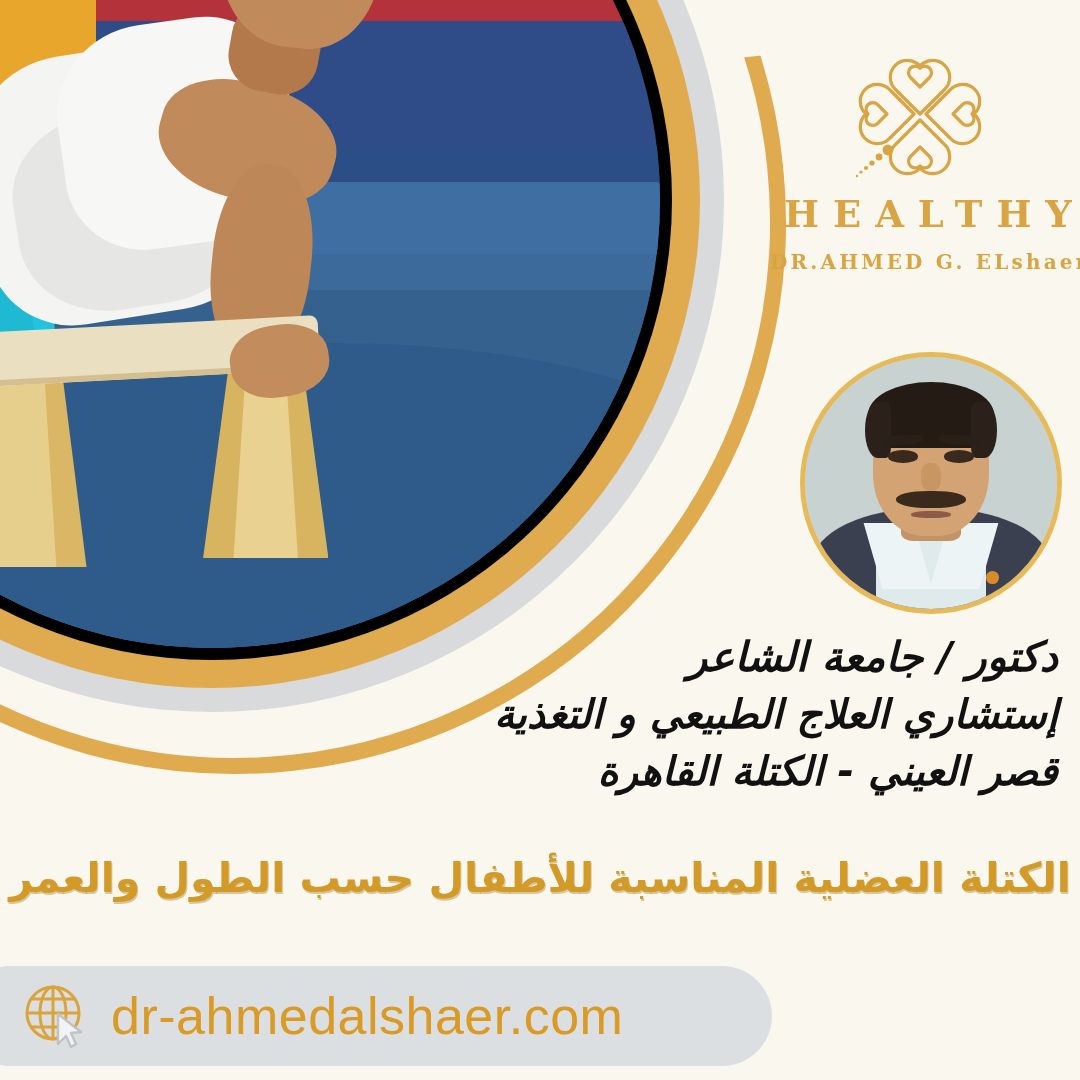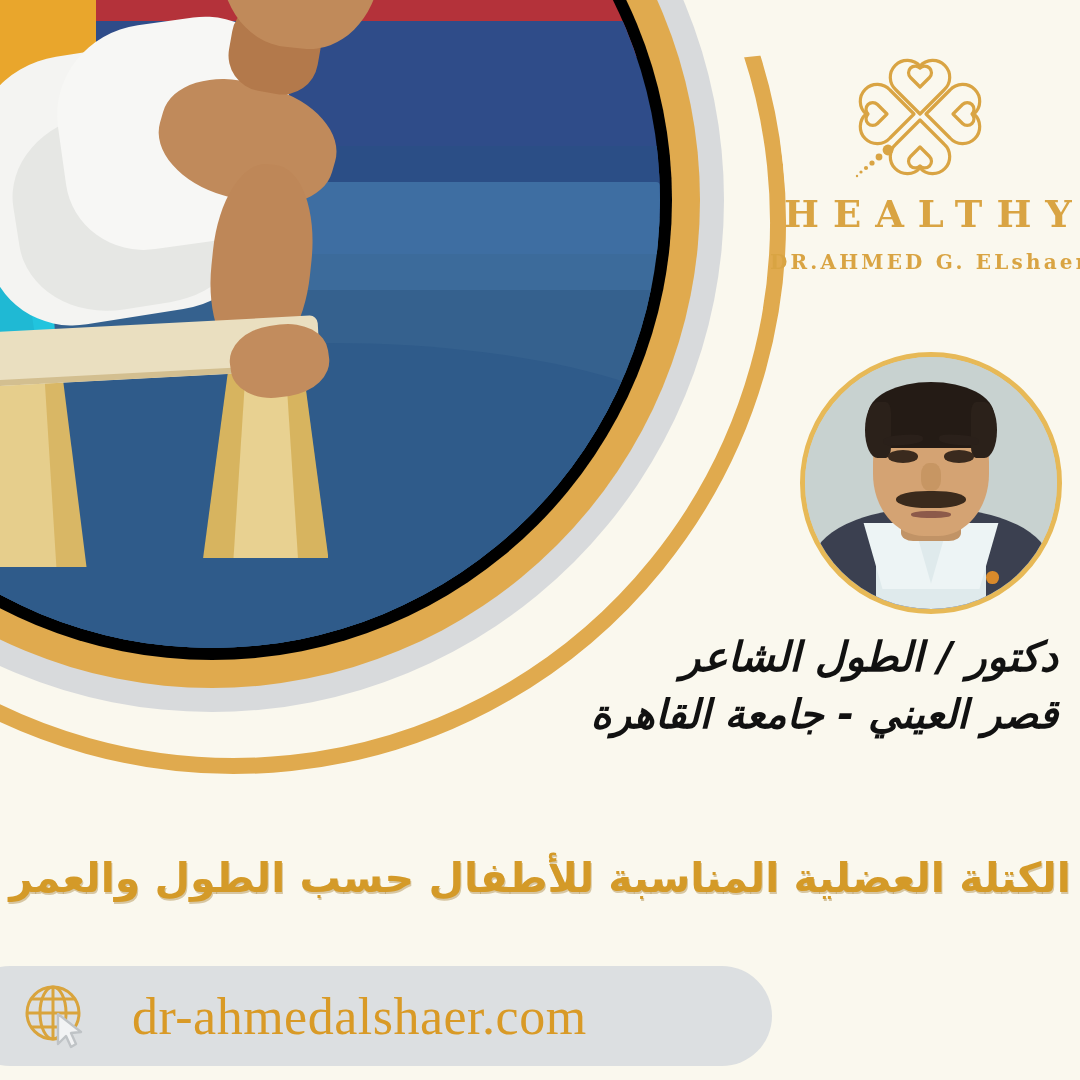--- a/index.html
+++ b/index.html
@@ -179,22 +179,22 @@
   
   #website-bar{
     position:absolute;left:-40px;top:966px;
     width:812px;height:100px;
     background:#DCDFE1;
     border-radius:50px;
     display:flex;align-items:center;
   }
   #globe-icon{margin-left:62px;width:68px;height:68px;display:block;flex:0 0 auto;}
   #website-url{
-    margin-left:42px;
-    font-family:Liberation Serif, serif;
+    margin-left:21px;
+    font-family:Liberation Sans, sans-serif;
     font-size:52px;
     color:#D99A26;
     letter-spacing:0.5px;
     white-space:nowrap;
   }
 </style>
 </head>
 <body>
 
 <div id="poster">
@@ -290,22 +290,23 @@
     <div class="p-brow-r"></div>
     <div class="p-eye-l"></div>
     <div class="p-eye-r"></div>
     <div class="p-nose"></div>
     <div class="p-moustache"></div>
     <div class="p-mouth"></div>
     <div class="p-pin"></div>
   </div>
 
   <div id="credentials">
-    <div class="cred-line" id="cred-0">دكتور / الطول الشاعر</div>
-    <div class="cred-line" id="cred-2">قصر العيني - جامعة القاهرة</div>
+    <div class="cred-line" id="cred-0">دكتور / جامعة الشاعر</div>
+    <div class="cred-line" id="cred-1">إستشاري العلاج الطبيعي و التغذية</div>
+    <div class="cred-line" id="cred-2">قصر العيني - الكتلة القاهرة</div>
   </div>
 
   <div id="headline">الكتلة العضلية المناسبة للأطفال حسب الطول والعمر</div>
 
   <div id="website-bar">
     <svg id="globe-icon" viewBox="0 0 68 68">
       <g fill="none" stroke="#D9A43C" stroke-width="3">
         <circle cx="31" cy="31" r="26"></circle>
         <ellipse cx="31" cy="31" rx="13" ry="26"></ellipse>
         <line x1="5" y1="31" x2="57" y2="31"></line>

